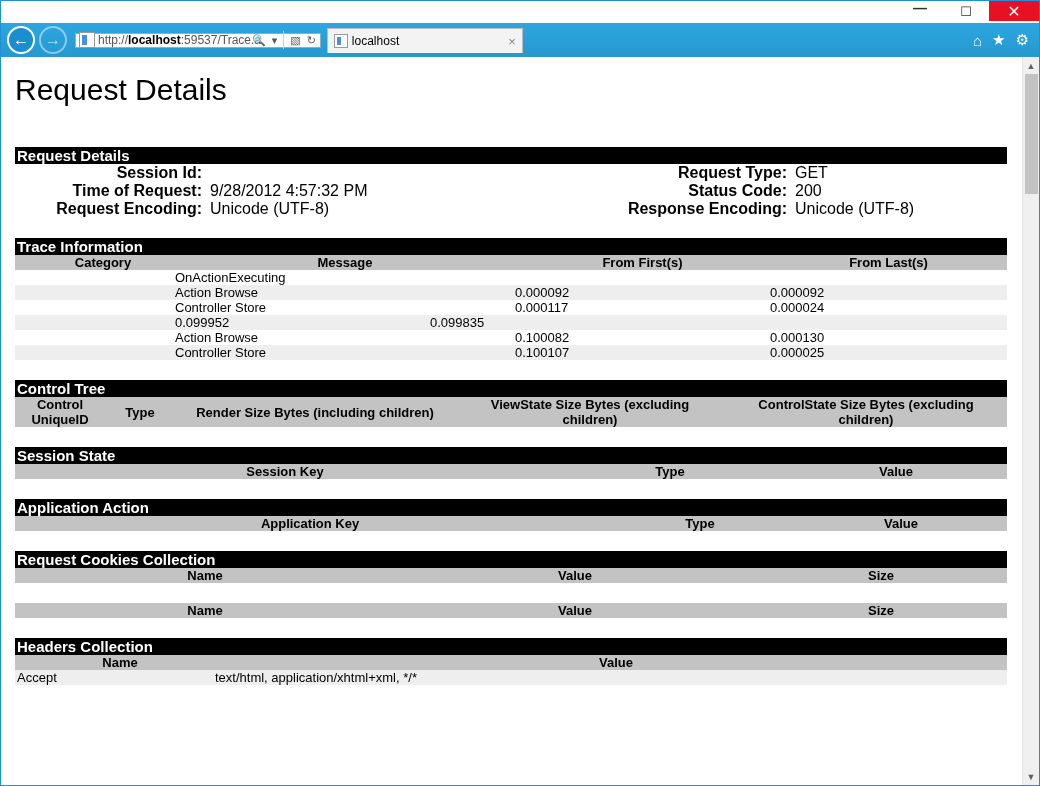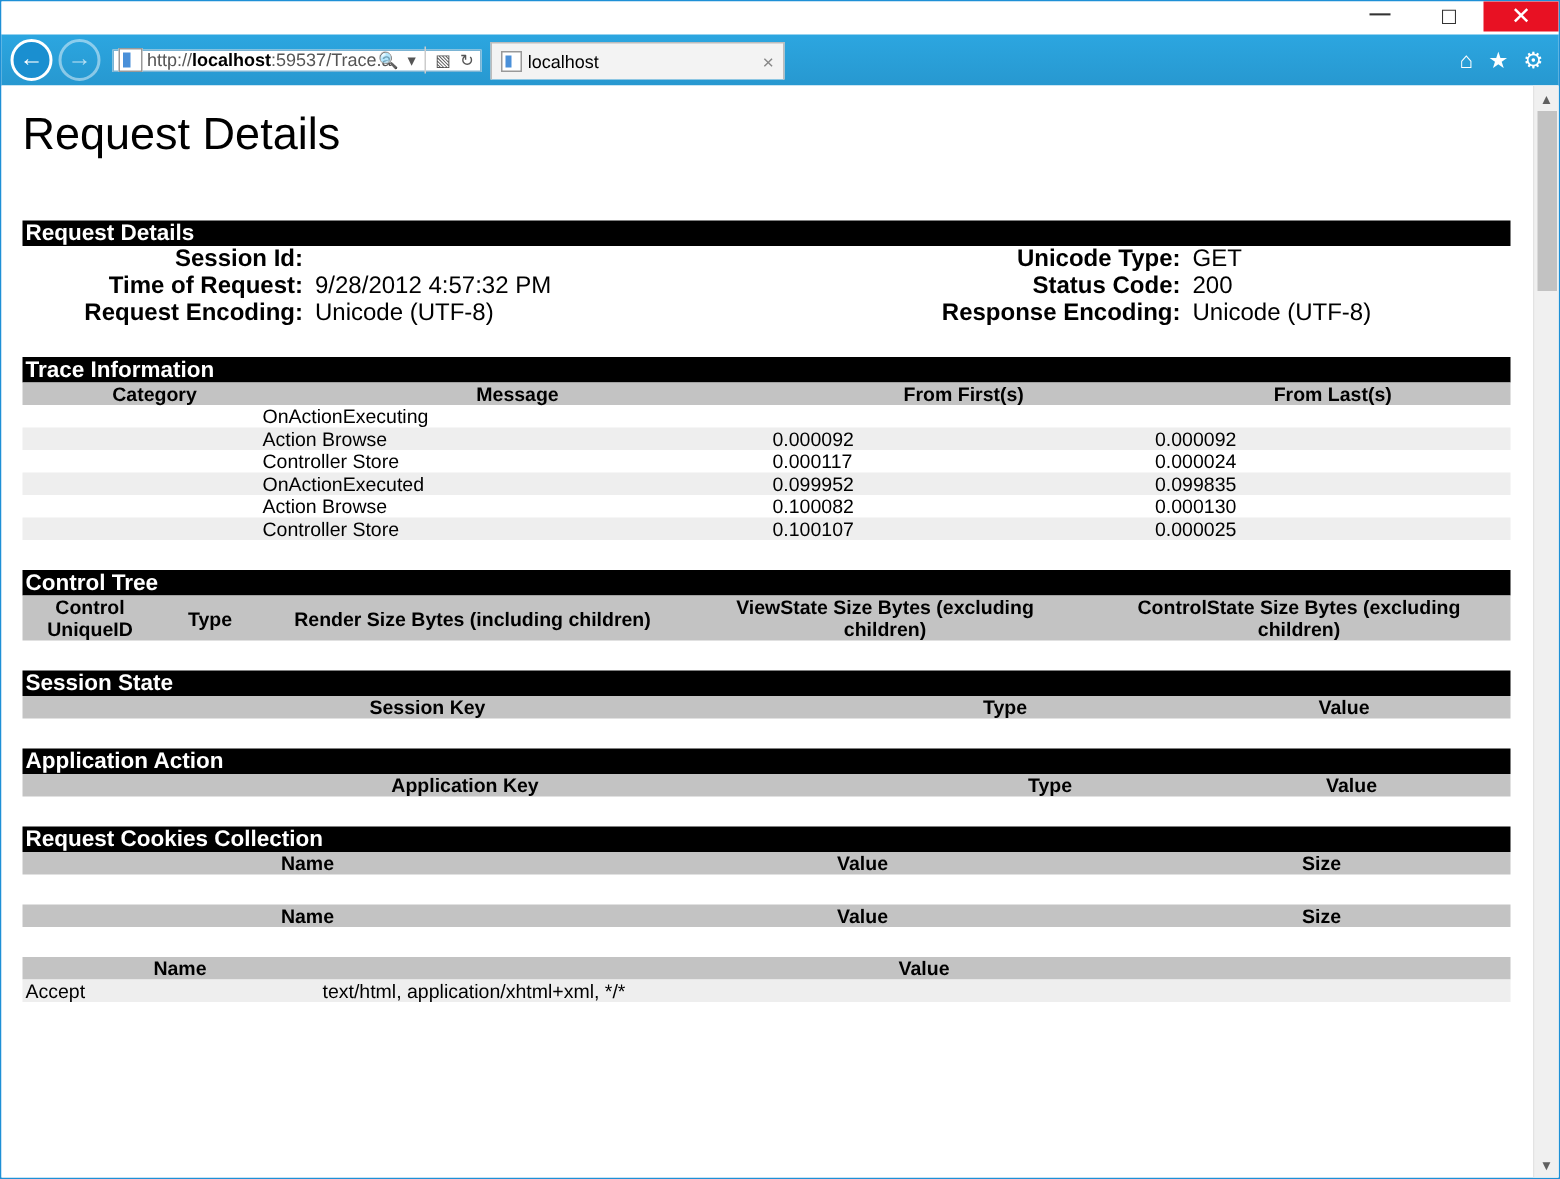--- a/index.html
+++ b/index.html
@@ -291,21 +291,21 @@
 
   <div class="content-viewport">
     <div class="page">
 
       <h1>Request Details</h1>
 
       <div class="sect-title">Request Details</div>
       <div class="kv-grid">
         <div class="lbl">Session Id:</div>
         <div class="val"></div>
-        <div class="lbl">Unicode Type:</div>
+        <div class="lbl">Request Type:</div>
         <div class="val">GET</div>
 
         <div class="lbl">Time of Request:</div>
         <div class="val">9/28/2012 4:57:32 PM</div>
         <div class="lbl">Status Code:</div>
         <div class="val">200</div>
 
         <div class="lbl">Request Encoding:</div>
         <div class="val">Unicode (UTF-8)</div>
         <div class="lbl">Response Encoding:</div>
@@ -335,21 +335,20 @@
             <div class="tr-f2">0.000092</div>
           </div>
           <div class="trace-row">
             <div class="tr-cat"></div>
             <div class="tr-msg">Controller Store</div>
             <div class="tr-f1">0.000117</div>
             <div class="tr-f2">0.000024</div>
           </div>
           <div class="trace-row alt">
             <div class="tr-cat"></div>
-            <div class="tr-msg">OnActionExecuted</div>
             <div class="tr-f1">0.099952</div>
             <div class="tr-f2">0.099835</div>
           </div>
           <div class="trace-row">
             <div class="tr-cat"></div>
             <div class="tr-msg">Action Browse</div>
             <div class="tr-f1">0.100082</div>
             <div class="tr-f2">0.000130</div>
           </div>
           <div class="trace-row alt">
@@ -401,20 +400,21 @@
       <div class="spacer"></div>
 
       <div class="col-head-row">
         <div style="width:380px;text-align:center">Name</div>
         <div style="width:360px;text-align:center">Value</div>
         <div style="flex:1;text-align:center">Size</div>
       </div>
 
       <div class="spacer"></div>
 
+      <div class="sect-title">Headers Collection</div>
       <div class="col-head-row">
         <div style="width:210px;text-align:center">Name</div>
         <div style="flex:1;text-align:center">Value</div>
       </div>
       <div id="headers-body">
           <div class="hdr-row alt">
             <div class="hdr-name">Accept</div>
             <div class="hdr-val">text/html, application/xhtml+xml, */*</div>
           </div>
         </div>

